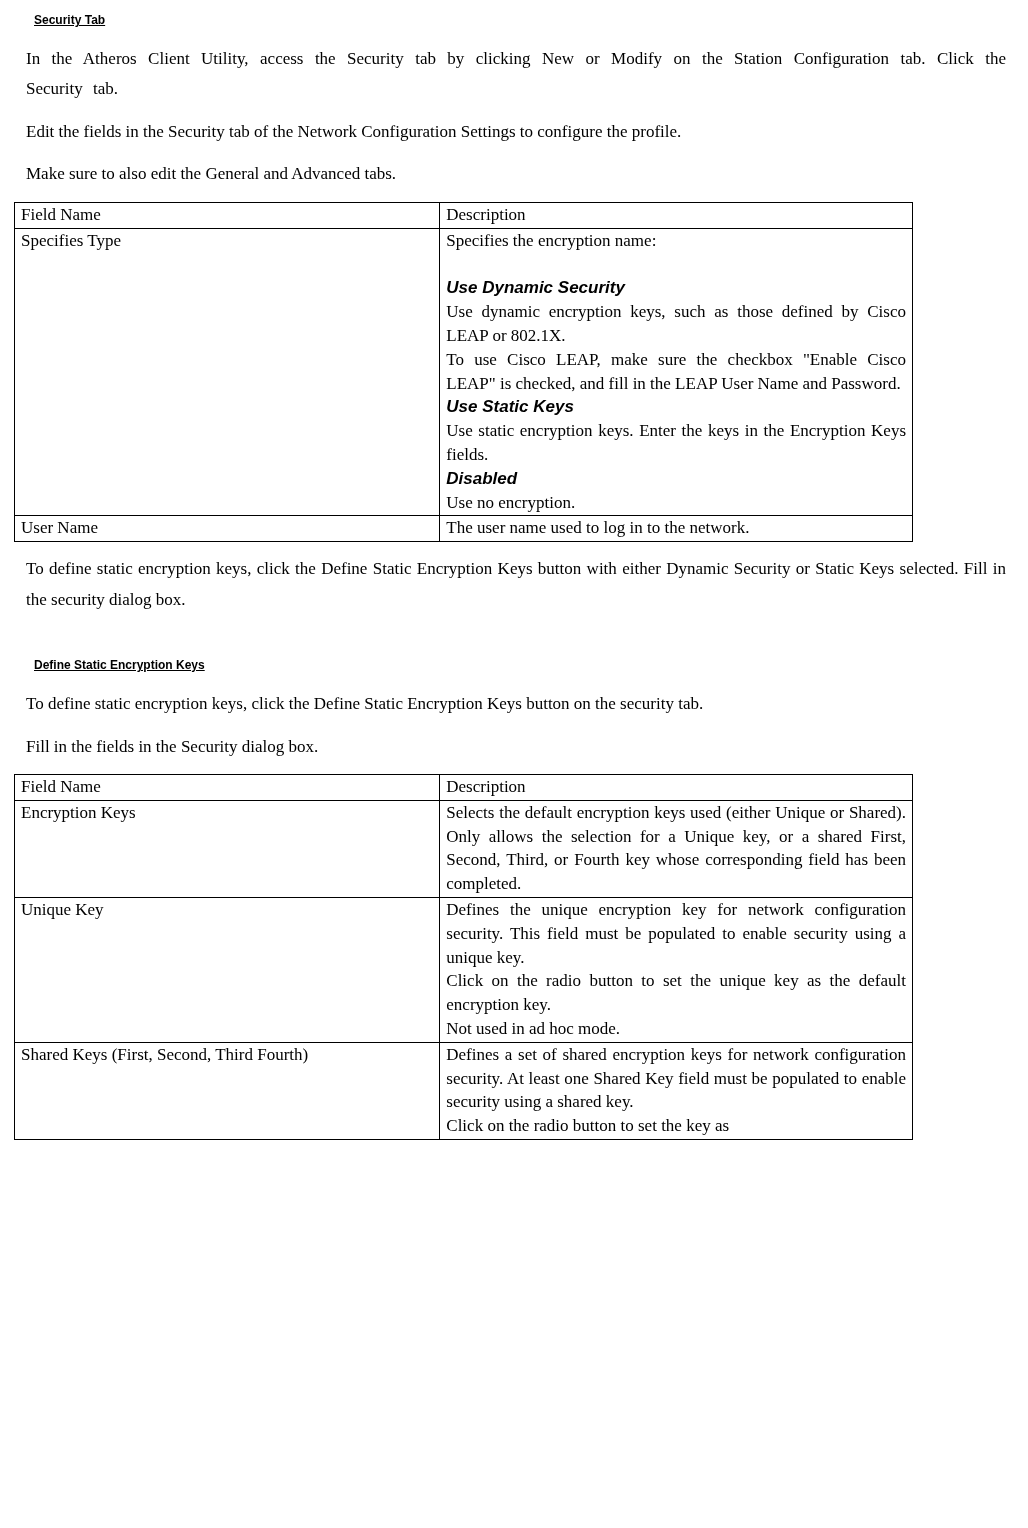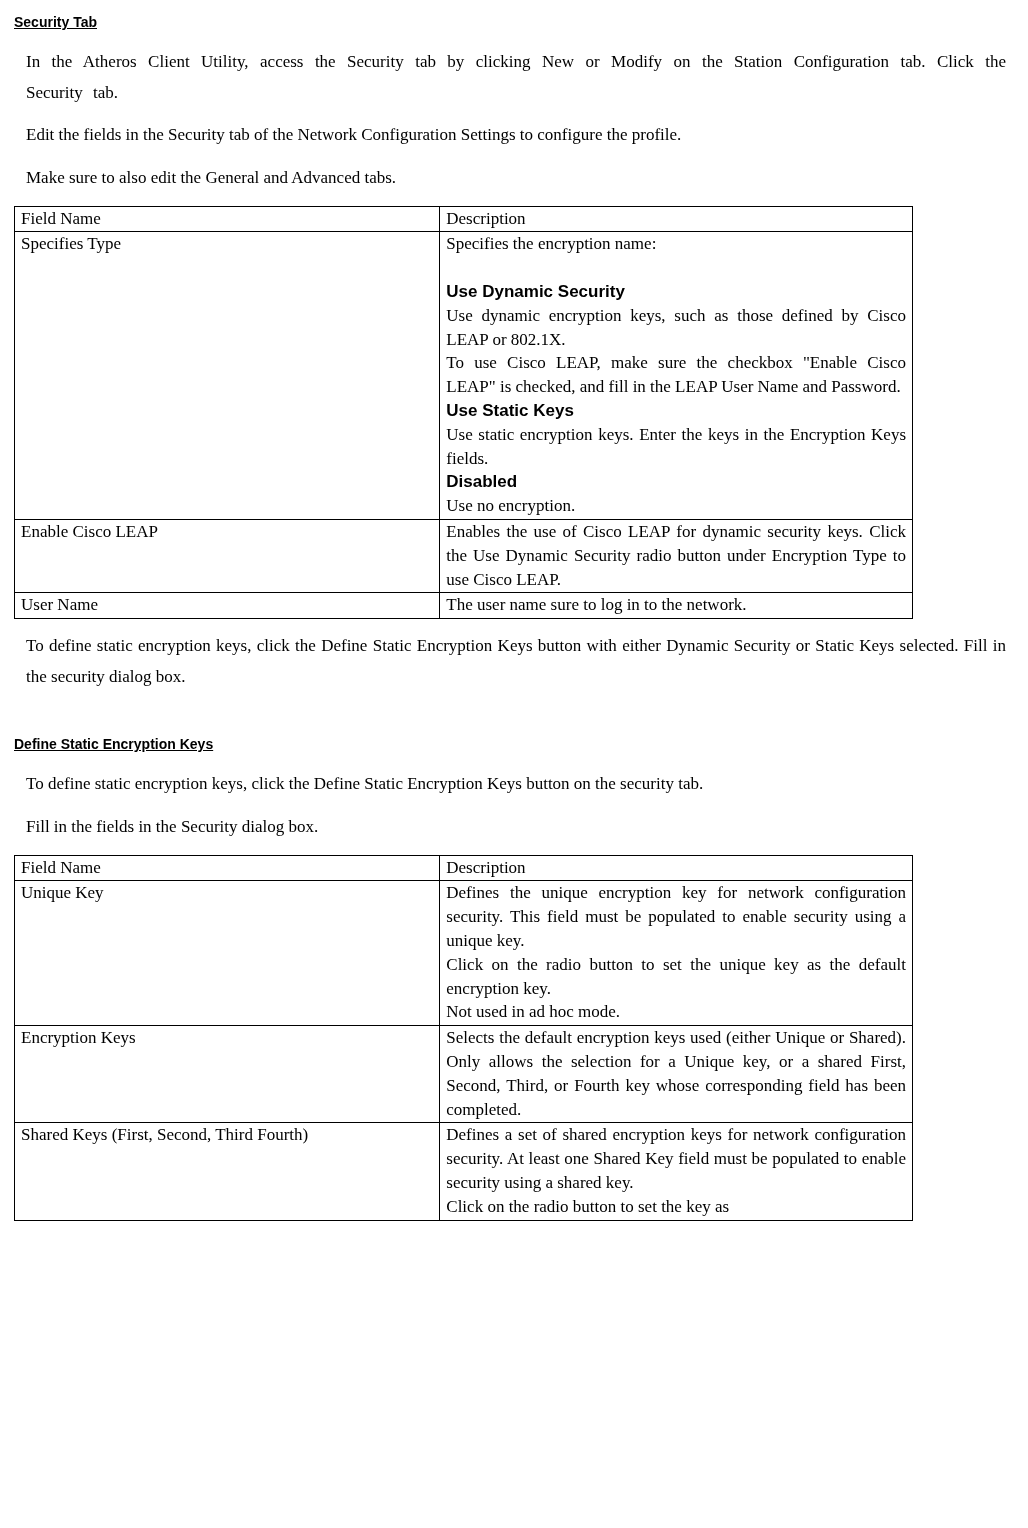--- a/index.html
+++ b/index.html
@@ -9,22 +9,23 @@
     margin: 0;
     padding: 10px 10px 10px 14px;
     width: 1004px;
     color: #000;
     background: #fff;
   }
   .heading {
     font-family: Arial, Helvetica, sans-serif;
     font-weight: bold;
     text-decoration: underline;
-    font-size: 14px;
+    font-size: 12px;
     margin-bottom: 4px;
+    margin-left: 20px;
   }
   .para {
     text-align: justify;
     margin: 12px;
   }
   .spread {
     word-spacing: 6px;
   }
   table {
     border-collapse: collapse;
@@ -40,20 +41,21 @@
   }
   td.left {
     width: 355px;
   }
   td.right {
     width: 396px;
     text-align: justify;
   }
   .bold-it {
     font-weight: bold;
+    font-style: italic;
     font-family: Arial, Helvetica, sans-serif;
   }
   .blank-line {
     height: 1.4em;
   }
 </style>
 </head>
 <body>
 
 <div class="heading">Security Tab</div>
@@ -76,56 +78,52 @@
       <div class="bold-it">Use Dynamic Security</div>
       <div>Use dynamic encryption keys, such as those defined by Cisco LEAP or 802.1X.</div>
       <div>To use Cisco LEAP, make sure the checkbox "Enable Cisco LEAP" is checked, and fill in the LEAP User Name and Password.</div>
       <div class="bold-it">Use Static Keys</div>
       <div>Use static encryption keys. Enter the keys in the Encryption Keys fields.</div>
       <div class="bold-it">Disabled</div>
       <div>Use no encryption.</div>
     </td>
   </tr>
   <tr>
-    <td class="left">Enable Cisco LEAP</td>
-    <td class="right">Enables the use of Cisco LEAP for dynamic security keys.  Click the Use Dynamic Security radio button under Encryption Type to use Cisco LEAP.</td>
-  </tr>
-  <tr>
     <td class="left">User Name</td>
-    <td class="right">The user name sure to log in to the network.</td>
+    <td class="right">The user name used to log in to the network.</td>
   </tr>
 </tbody>
   </table>
 
 <p class="para" style="text-align:justify">To define static encryption keys, click the Define Static Encryption Keys button with either Dynamic Security or Static Keys selected.   Fill in the security dialog box.</p>
 
 <div style="height:28px"></div>
 
 <div class="heading">Define Static Encryption Keys</div>
 
 <p class="para">To define static encryption keys, click the Define Static Encryption Keys button on the security tab.</p>
 <p class="para">Fill in the fields in the Security dialog box.</p>
 
 <table>
   <tbody>
       <tr>
     <td class="left">Field Name</td>
     <td class="right">Description</td>
   </tr>
   <tr>
+    <td class="left">Encryption Keys</td>
+    <td class="right">Selects the default encryption keys used (either Unique or Shared). Only allows the selection for a Unique key, or a shared First, Second, Third, or Fourth key whose corresponding field has been completed.</td>
+  </tr>
+  <tr>
     <td class="left">Unique Key</td>
     <td class="right">
       <div>Defines the unique encryption key for network configuration security. This field must be populated to enable security using a unique key.</div>
       <div>Click on the radio button to set the unique key as the default encryption key.</div>
       <div>Not used in ad hoc mode.</div>
     </td>
-  </tr>
-  <tr>
-    <td class="left">Encryption Keys</td>
-    <td class="right">Selects the default encryption keys used (either Unique or Shared). Only allows the selection for a Unique key, or a shared First, Second, Third, or Fourth key whose corresponding field has been completed.</td>
   </tr>
   <tr>
     <td class="left">Shared Keys (First, Second, Third Fourth)</td>
     <td class="right">
       <div>Defines a set of shared encryption keys for network configuration security. At least one Shared Key field must be populated to enable security using a shared key.</div>
       <div>Click on the radio button to set the key as</div>
     </td>
   </tr>
 </tbody>
   </table>

